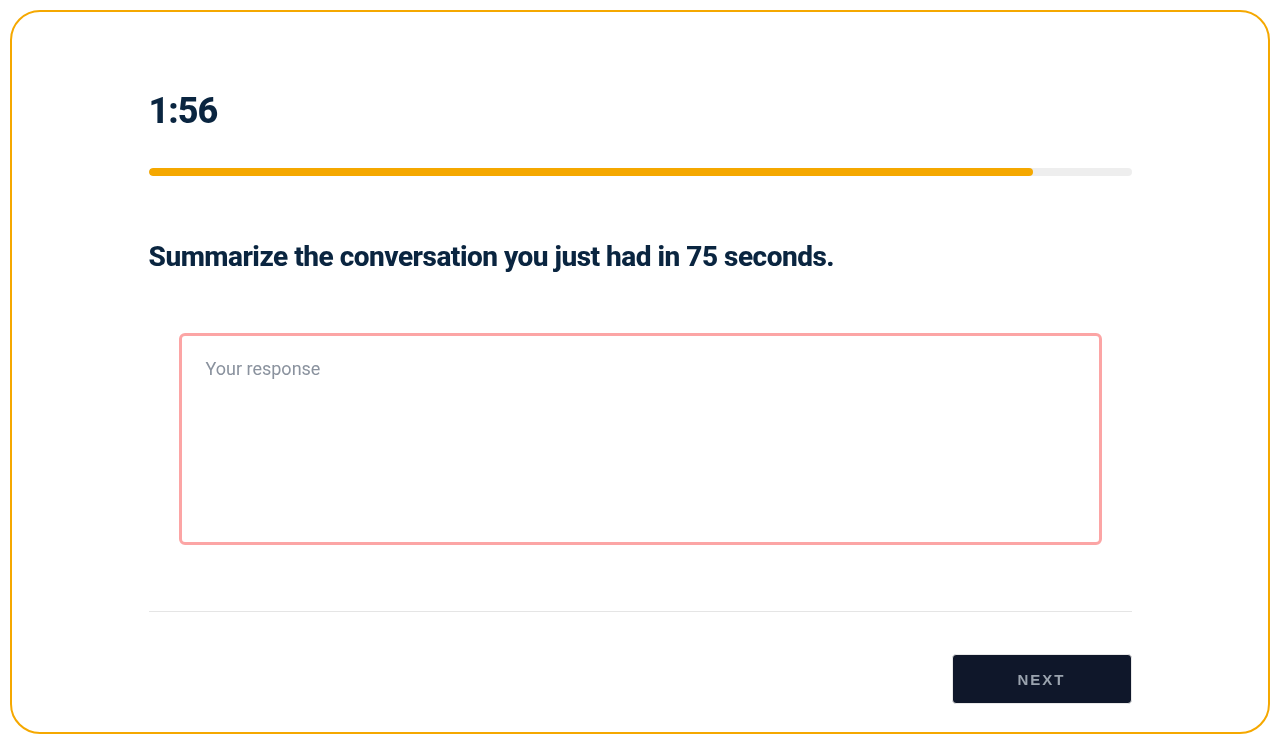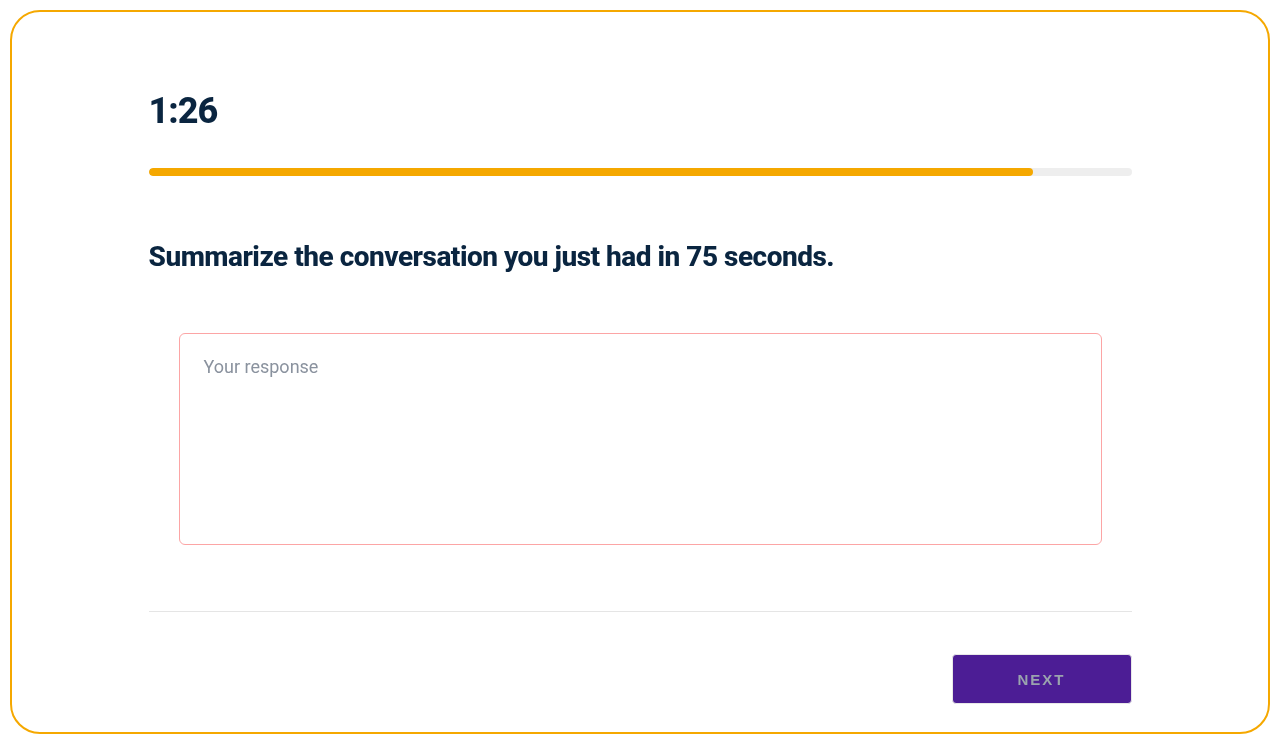--- a/index.html
+++ b/index.html
@@ -62,21 +62,21 @@
       letter-spacing: -0.5px;
     }
     
     .response-wrap {
       padding: 0 30px;
     }
     
     .response-input {
       width: 100%;
       height: 212px;
-      border: 1px solid #fca5a5;
+      border: 3px solid #fca5a5;
       border-radius: 6px;
       padding: 22px 24px;
       font-size: 18px;
       font-family: inherit;
       color: #333;
       resize: none;
       outline: none;
     }
     
     .response-input::placeholder {
@@ -94,38 +94,38 @@
       width: 983px;
       margin: 0 auto;
       display: flex;
       justify-content: flex-end;
       padding-top: 42px;
     }
     
     .next-btn {
       width: 180px;
       height: 50px;
-      background: #4c1d95;
+      background: #0f172a;
       border: 1px solid #e8e8e8;
       border-radius: 4px;
       font-size: 15px;
       font-weight: 700;
       letter-spacing: 2px;
       color: #9aa3ae;
       cursor: pointer;
       text-transform: uppercase;
     }
   </style>
 </head>
 <body>
 
 <div class="card">
   <div class="inner">
 
-    <div class="timer">1:26</div>
+    <div class="timer">1:56</div>
 
     <div class="progress-track">
       <div class="progress-fill" style="width:90%"></div>
     </div>
 
     <div class="prompt">Summarize the conversation you just had in 75 seconds.</div>
 
     <div class="response-wrap">
       <textarea class="response-input" placeholder="Your response" style=""></textarea>
     </div>

